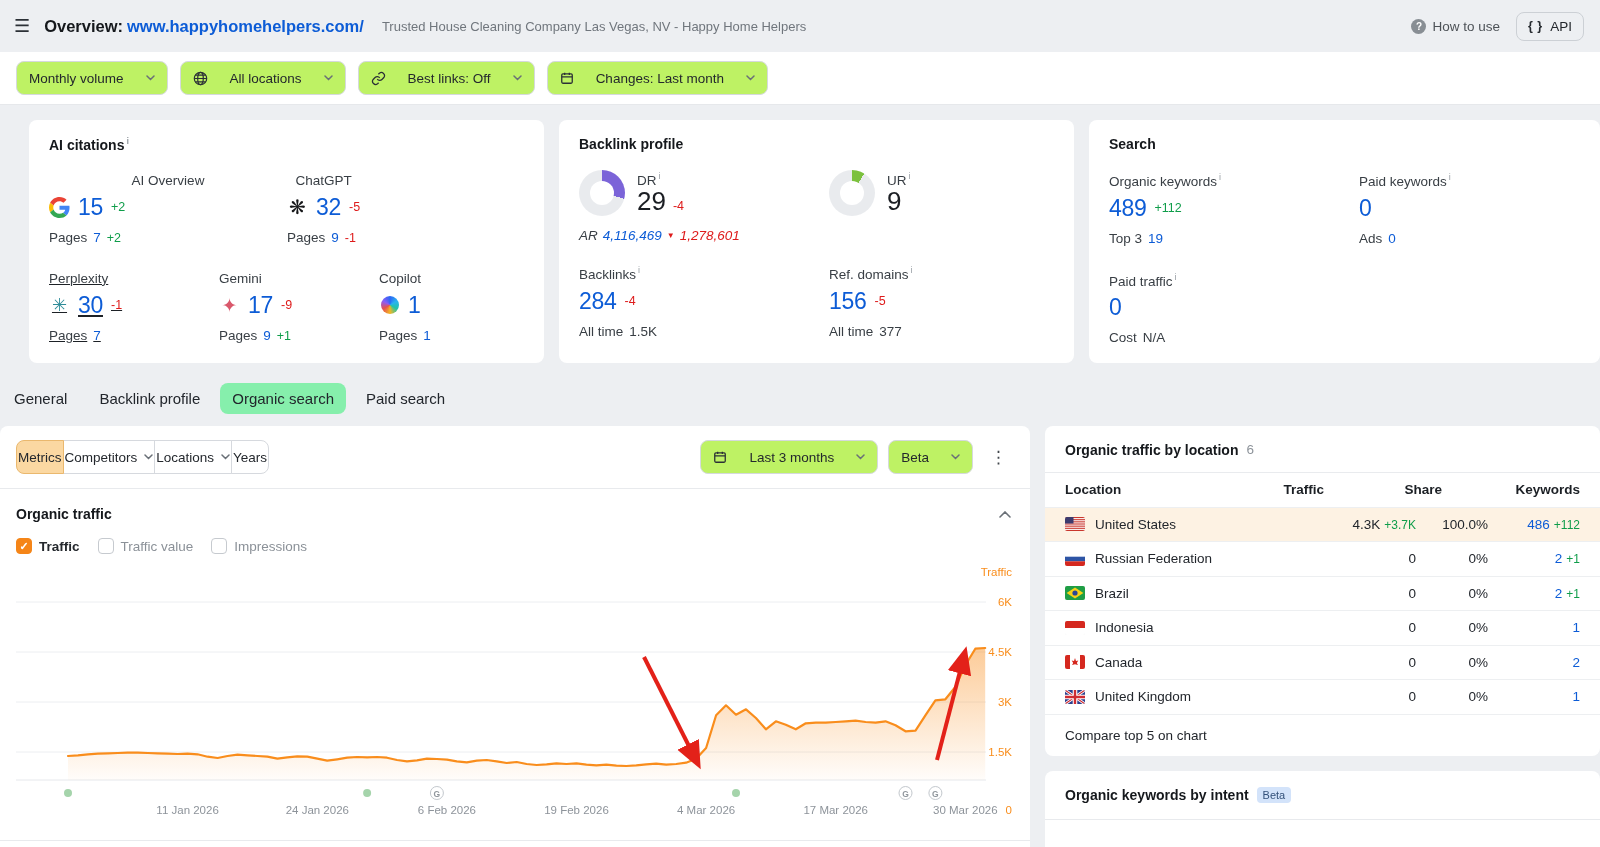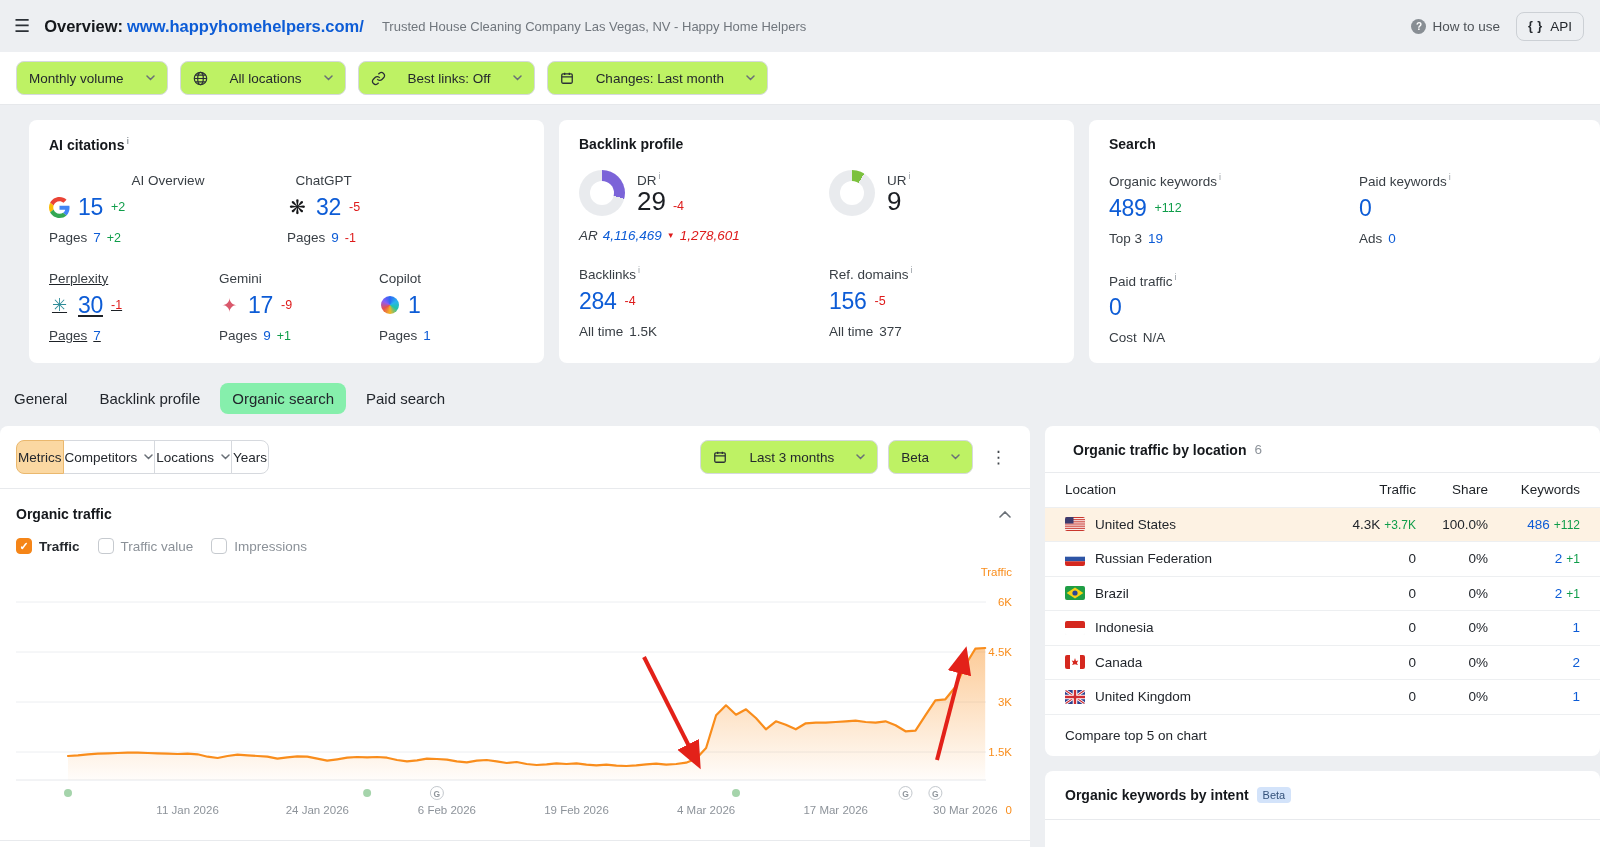--- a/index.html
+++ b/index.html
@@ -93,25 +93,25 @@
   .box.on { background:#f58518; border-color:#f58518; color:#fff; display:flex; align-items:center; justify-content:center; font-size:11px; }
   #chart { display:block; margin-top:8px; }
   #chart text.ylab { fill:#f98d1c; font-size:11.5px; font-family:"Liberation Sans",sans-serif; }
   #chart text.xlab { fill:#8d939a; font-size:11.5px; font-family:"Liberation Sans",sans-serif; }
   #chart text.gtxt { fill:#90969c; font-size:8.5px; font-weight:bold; font-family:"Liberation Sans",sans-serif; }
   .panel-bottom { border-top:1px solid #e8eaed; margin:16px -16px 0; height:15px; }
 
   
   .right-col { display:flex; flex-direction:column; gap:15px; }
   .loc-card { padding-top:16px; }
-  .loc-head { padding:0 28px; display:flex; align-items:flex-start; gap:8px; }
+  .loc-head { padding:0 20px; display:flex; align-items:flex-start; gap:8px; }
   .count { color:#8d939a; font-size:13.5px; }
   .loc-table { margin-top:14px; border-top:1px solid #e9ebee; }
   .trow { display:flex; align-items:center; height:34.5px; padding:0 20px; border-bottom:1px solid #edeff1; font-size:13.5px; color:#22262c; }
-  .trow.head { font-weight:400; color:#1c2025; }
+  .trow.head { font-weight:700; color:#1c2025;gap:46px; }
   .trow.hl { background:#fdf2e3; }
   .c-name { flex:1; display:flex; align-items:center; gap:10px; min-width:0; }
   .c-traffic { width:104px; text-align:right; white-space:nowrap; }
   .c-share { width:72px; text-align:right; }
   .c-kw { width:92px; text-align:right; white-space:nowrap; }
   .flag { width:20px; height:14px; border-radius:2px; overflow:hidden; flex:none; box-shadow:0 0 0 1px rgba(0,0,0,.08) inset; }
   .flag svg { display:block; }
   .d-sm { font-size:12px; margin-left:4px; }
   .loc-footer { padding:13px 20px; font-size:13.5px; color:#22262c; cursor:pointer; }
 

